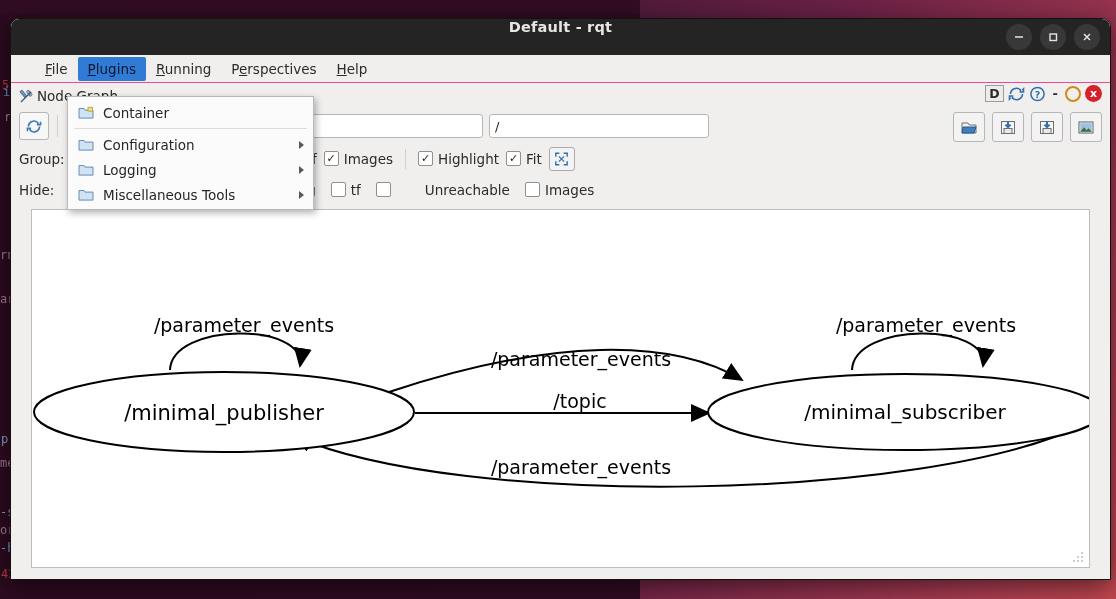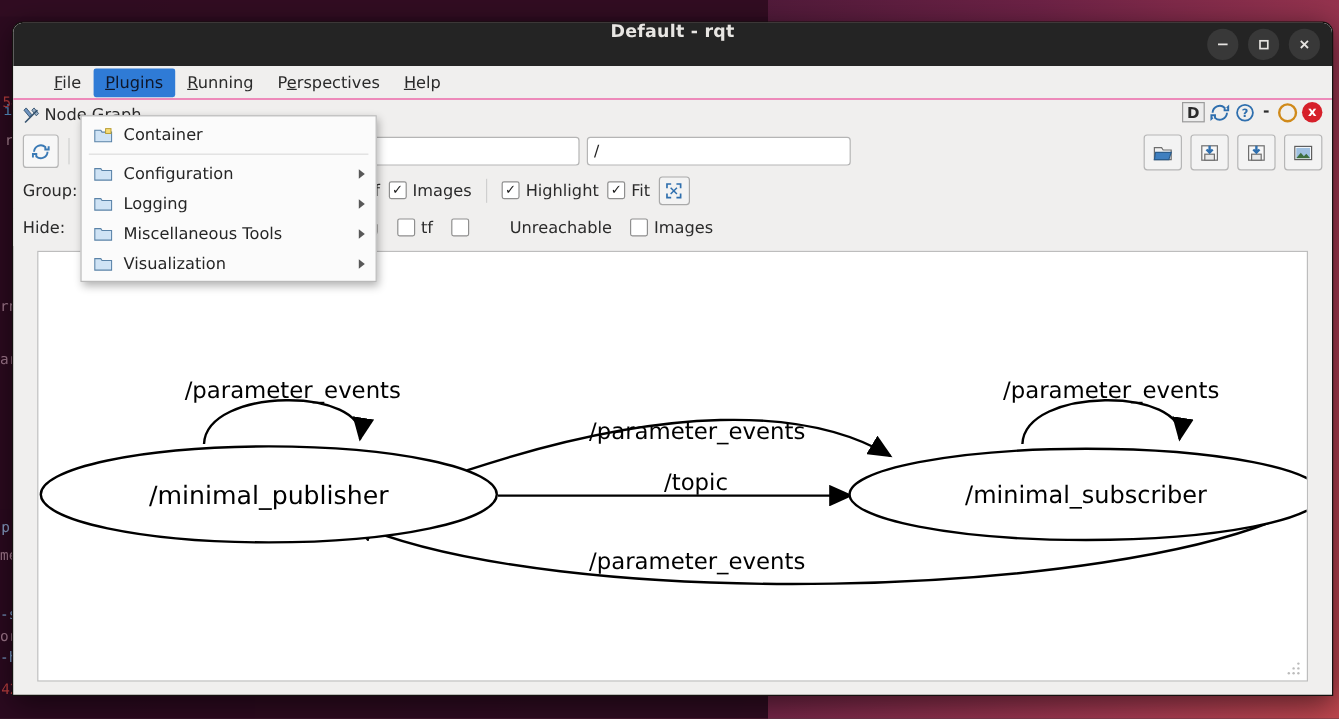--- a/index.html
+++ b/index.html
@@ -325,24 +325,15 @@
     </div>
     <div class="pmi">
       <span class="folder">
           <svg width="16" height="14" viewBox="0 0 16 14">
             <path d="M1 2.5h5l1 1.6h8v8H1z" fill="#cfe3f5" stroke="#5a83a8" stroke-width=".9"></path>
           </svg>
         </span>
       <span>Miscellaneous Tools</span>
       <span class="sub"></span>
     </div>
-    <div class="pmi">
-      <span class="folder">
-          <svg width="16" height="14" viewBox="0 0 16 14">
-            <path d="M1 2.5h5l1 1.6h8v8H1z" fill="#cfe3f5" stroke="#5a83a8" stroke-width=".9"></path>
-          </svg>
-        </span>
-      <span>Visualization</span>
-      <span class="sub"></span>
-    </div>
   </div>
 
 </div>
 
 </body></html>

